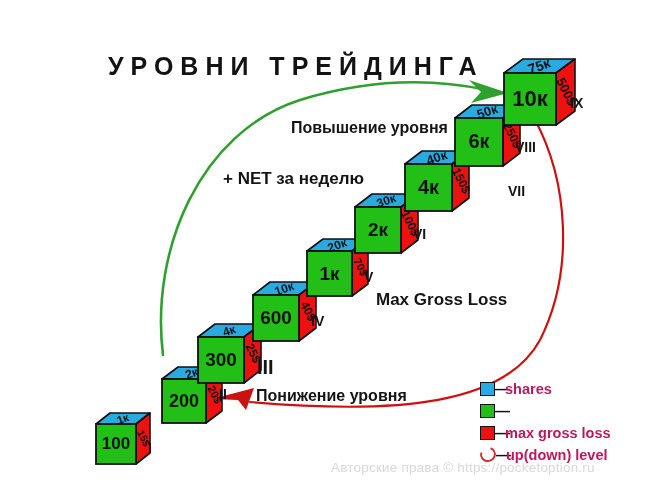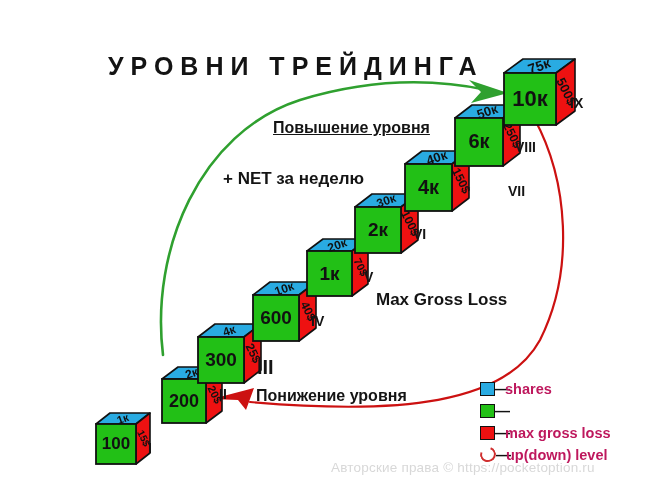--- a/index.html
+++ b/index.html
@@ -24,21 +24,21 @@
     white-space:nowrap;
   }
 
   
   .anno{
     position:absolute;
     font-weight:bold;
     color:#141414;
     white-space:nowrap;
   }
-  .anno-up{ left:273px; top:119px; font-size:16px;text-decoration:underline; }
+  .anno-up{ left:291px; top:119px; font-size:16px; }
   .anno-net{ left:223px; top:169px; font-size:17px; }
   .anno-mgl{ left:376px; top:290px; font-size:17px; }
   .anno-down{ left:256px; top:387px; font-size:16px; }
 
   
   .cube{ position:absolute; }
   .cube svg{ display:block; overflow:visible; }
   .face-text{
     font-family:"Liberation Sans", sans-serif;
     font-weight:bold;

